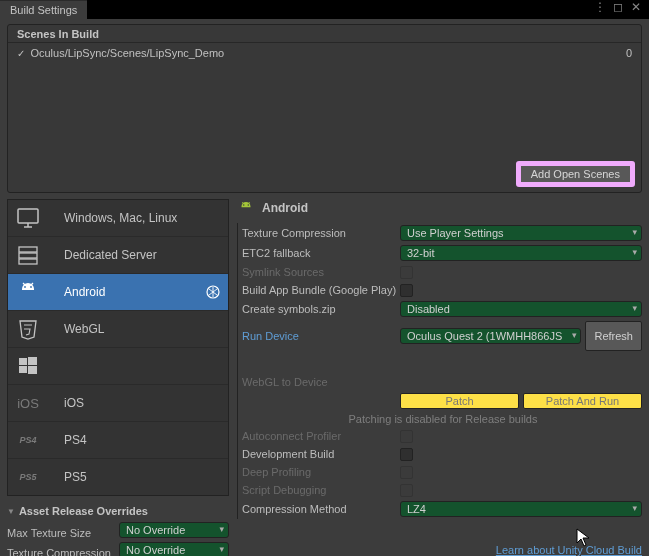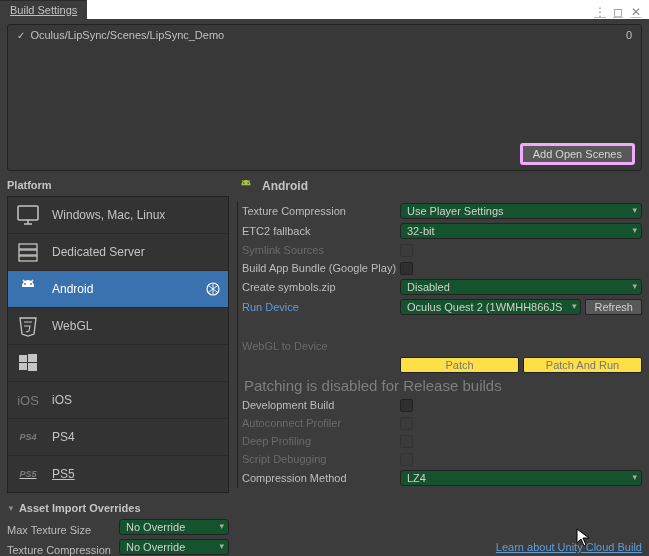--- a/index.html
+++ b/index.html
@@ -1,61 +1,61 @@
 <!DOCTYPE html>
 <html><head>
 <meta charset="utf-8">
 <style>
 * { box-sizing: border-box; margin: 0; padding: 0; font-family: Arial, sans-serif; }
 body { width: 649px; height: 556px; background: #3c3c3c; color: #bdbdbd; font-size: 12px; overflow: hidden; }
 .window { width: 100%; height: 100%; display: flex; flex-direction: column; }
-.titlebar { background: #ffffff; height: 20px; display: flex; align-items: flex-end; text-decoration: underline; }
+.titlebar { background: #000000; height: 20px; display: flex; align-items: flex-start; }
 .tab { background: #3c3c3c; padding: 3px 10px; font-size: 11px; color: #c4c4c4; border-top: 1px solid #2a2a2a; }
 .titlebar-spacer { flex: 1; }
 .titlebar-icons { display: flex; gap: 4px; padding-right: 6px; align-items: center; }
 .titlebar-icons span { width: 14px; height: 14px; display: flex; align-items: center; justify-content: center; font-size: 12px; color: #888; cursor: pointer; }
 .content { flex: 1; display: flex; flex-direction: column; padding: 5px 7px; }
 .scenes-panel { border: 1px solid #222; background: #383838; border-radius: 3px; margin-bottom: 6px; }
 .scenes-header { padding: 3px 9px 2px; font-size: 11px; font-weight: bold; color: #c4c4c4; border-bottom: 1px solid #272727; }
 .scenes-list { height: 114px; padding: 4px 9px; }
 .scene-row { display: flex; align-items: center; gap: 5px; font-size: 11px; color: #c0c0c0; }
 .scene-row .check { color: #c0c0c0; font-size: 10px; }
 .scene-row .idx { margin-left: auto; }
 .scenes-footer { display: flex; justify-content: flex-end; padding: 4px 6px 5px; }
-.btn { background: #585858; border: 3px solid #f0abfc; border-radius: 3px; color: #d6d6d6; padding: 2px 10px; font-size: 11px; cursor: pointer; text-align: center; }
+.btn { background: #585858; border: 5px solid #f0abfc; border-radius: 3px; color: #d6d6d6; padding: 2px 10px; font-size: 11px; cursor: pointer; text-align: center; }
 .main-area { flex: 1; display: flex; gap: 8px; min-height: 0; }
 .left-col { width: 222px; display: flex; flex-direction: column; }
 .right-col { flex: 1; display: flex; flex-direction: column; }
 .section-header { font-size: 11px; font-weight: bold; color: #c4c4c4; padding: 2px 0 5px; display: flex; align-items: center; gap: 7px; }
 .platform-list { border: 1px solid #222; background: #333; flex: 1; overflow: hidden; }
 .platform-item { display: flex; align-items: center; gap: 12px; padding: 6px 8px; border-bottom: 1px solid #2a2a2a; font-size: 12px; color: #c4c4c4; cursor: pointer; }
 .platform-item.selected { background: #3a72b0; color: #fff; }
 .platform-icon { width: 24px; height: 24px; display: flex; align-items: center; justify-content: center; flex-shrink: 0; }
 .platform-icon svg { width: 24px; height: 24px; }
-.platform-label { flex: 1; }
+.platform-label { flex: 1; margin-left: 12px; }
 .platform-badge { width: 14px; height: 14px; }
 .overrides { margin-top: 6px; }
 .overrides-header { font-size: 11px; font-weight: bold; color: #c4c4c4; padding: 3px 0; display: flex; align-items: center; gap: 4px; }
 .ov-row { display: flex; align-items: center; font-size: 11px; padding: 1px 0; }
 .ov-label { width: 112px; color: #bdbdbd; margin-top: 6px; }
 .dropdown { background: #14532d; border: 1px solid #222; border-radius: 3px; color: #d0d0d0; padding: 1px 16px 1px 6px; font-size: 11px; position: relative; min-width: 95px; cursor: pointer; }
 .dropdown::after { content: "▾"; position: absolute; right: 4px; top: 1px; font-size: 9px; color: #aaa; }
 .right-header { display: flex; align-items: center; gap: 7px; font-size: 12px; font-weight: bold; color: #c4c4c4; padding: 0 0 6px; }
 .settings-rows { border-left: 1px solid #222; padding-left: 0; }
 .srow { display: flex; align-items: center; font-size: 11px; padding: 2px 0 2px 4px; min-height: 18px; }
 .slabel { width: 158px; color: #bdbdbd; }
 .slabel.disabled { color: #6a6a6a; }
 .slabel.link { color: #5f9dd5; }
 .sinput { flex: 1; display: flex; gap: 4px; align-items: center; }
 .sinput .dropdown { flex: 1; min-width: 0; }
 .checkbox { width: 13px; height: 13px; background: #2f2f2f; border: 1px solid #222; border-radius: 2px; cursor: pointer; }
 .checkbox.disabled { background: #3b3b3b; border-color: #333; cursor: default; }
 .inline-btn { background: #585858; border: 1px solid #222; border-radius: 2px; color: #d0d0d0; padding: 1px 14px; font-size: 11px; cursor: pointer; text-align: center; }
 .inline-btn.disabled { background: #fde047; color: #777; cursor: default; margin-top: 38px; }
-.hint { font-size: 15px; color: #7e7e7e; padding: 2px 0 2px 6px; }
+.hint { font-size: 11px; color: #7e7e7e; padding: 2px 0 2px 6px; text-align: center; }
 .spacer { flex: 1; }
 .cloud-link { text-align: right; color: #5f9dd5; font-size: 11px; text-decoration: underline; cursor: pointer; padding: 4px 0; }
 .cursor { position: absolute; left: 576px; top: 528px; pointer-events: none; }
 .cursor svg { width: 16px; height: 20px; }
 .tri { font-size: 8px; color: #888; }
 </style>
 </head>
 <body>
 
 <div class="window">
@@ -64,35 +64,35 @@
     <div class="titlebar-spacer"></div>
     <div class="titlebar-icons">
       <span>⋮</span>
       <span>◻</span>
       <span>✕</span>
     </div>
   </div>
 
   <div class="content">
     <div class="scenes-panel">
+      <div class="scenes-header">Scenes In Build</div>
       <div class="scenes-list">
         <div class="scene-row">
           <span class="check">✓</span>
           <span>Oculus/LipSync/Scenes/LipSync_Demo</span>
           <span class="idx">0</span>
         </div>
       </div>
       <div class="scenes-footer">
         <div class="btn">Add Open Scenes</div>
       </div>
     </div>
 
     <div class="main-area">
       <div class="left-col">
-        <div class="section-header">Platform</div>
         <div class="platform-list">
 
           <div class="platform-item">
             <span class="platform-icon">
               <svg viewBox="0 0 24 24">
                   <rect x="2" y="3" width="20" height="14" rx="1" fill="none" stroke="#c4c4c4" stroke-width="1.5"></rect>
                   <line x1="8" y1="21" x2="16" y2="21" stroke="#c4c4c4" stroke-width="1.5"></line>
                   <line x1="12" y1="17" x2="12" y2="21" stroke="#c4c4c4" stroke-width="1.5"></line>
                 </svg>
             </span>
@@ -153,30 +153,30 @@
           <div class="platform-item">
             <span class="platform-icon" style="color:#7a7a7a;font-size:13px;font-weight:300;">iOS</span>
             <span class="platform-label">iOS</span>
           </div>
 
           <div class="platform-item">
             <span class="platform-icon" style="color:#7a7a7a;font-size:9px;font-style:italic;font-weight:bold;">PS4</span>
             <span class="platform-label">PS4</span>
           </div>
 
-          <div class="platform-item" style="border-bottom:none;text-decoration:underline;">
+          <div class="platform-item" style="border-bottom:none;">
             <span class="platform-icon" style="color:#7a7a7a;font-size:9px;font-style:italic;font-weight:bold;">PS5</span>
             <span class="platform-label">PS5</span>
           </div>
         </div>
 
         <div class="overrides">
           <div class="overrides-header">
             <span class="tri">▼</span>
-            <span>Asset Import Overrides</span>
+            <span>Asset Release Overrides</span>
           </div>
           <div class="ov-row">
             <span class="ov-label">Max Texture Size</span>
             <span class="dropdown" style="flex:1">No Override</span>
           </div>
           <div class="ov-row">
             <span class="ov-label">Texture Compression</span>
             <span class="dropdown" style="flex:1">No Override</span>
           </div>
         </div>
@@ -224,41 +224,41 @@
           <div class="srow">
             <span class="slabel">Create symbols.zip</span>
             <div class="sinput">
                 <span class="dropdown">Disabled</span>
               </div>
           </div>
           <div class="srow">
             <span class="slabel link">Run Device</span>
             <div class="sinput">
               <span class="dropdown">Oculus Quest 2 (1WMHH866JS</span>
-              <span class="inline-btn" style="padding:1px 8px">Refresh</span>
+              <span class="inline-btn" style="padding:8px 8px">Refresh</span>
             </div>
           </div>
           <div class="srow">
             <span class="slabel disabled">WebGL to Device</span>
             <div class="sinput">
               <span class="inline-btn disabled" style="flex:1">Patch</span>
               <span class="inline-btn disabled" style="flex:1">Patch And Run</span>
             </div>
           </div>
           <div class="hint">Patching is disabled for Release builds</div>
           <div class="srow">
+            <span class="slabel disabled">Autoconnect Profiler</span>
+            <div class="sinput">
+                <span class="checkbox disabled"></span>
+              </div>
+          </div>
+          <div class="srow">
             <span class="slabel">Development Build</span>
             <div class="sinput">
                 <span class="checkbox"></span>
-              </div>
-          </div>
-          <div class="srow">
-            <span class="slabel disabled">Autoconnect Profiler</span>
-            <div class="sinput">
-                <span class="checkbox disabled"></span>
               </div>
           </div>
           <div class="srow">
             <span class="slabel disabled">Deep Profiling</span>
             <div class="sinput">
                 <span class="checkbox disabled"></span>
               </div>
           </div>
           <div class="srow">
             <span class="slabel disabled">Script Debugging</span>

